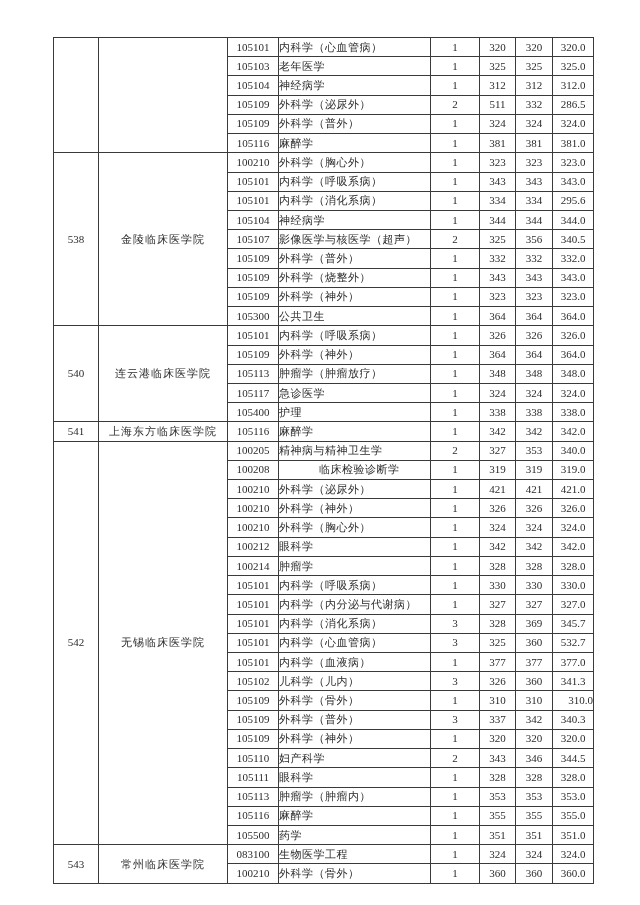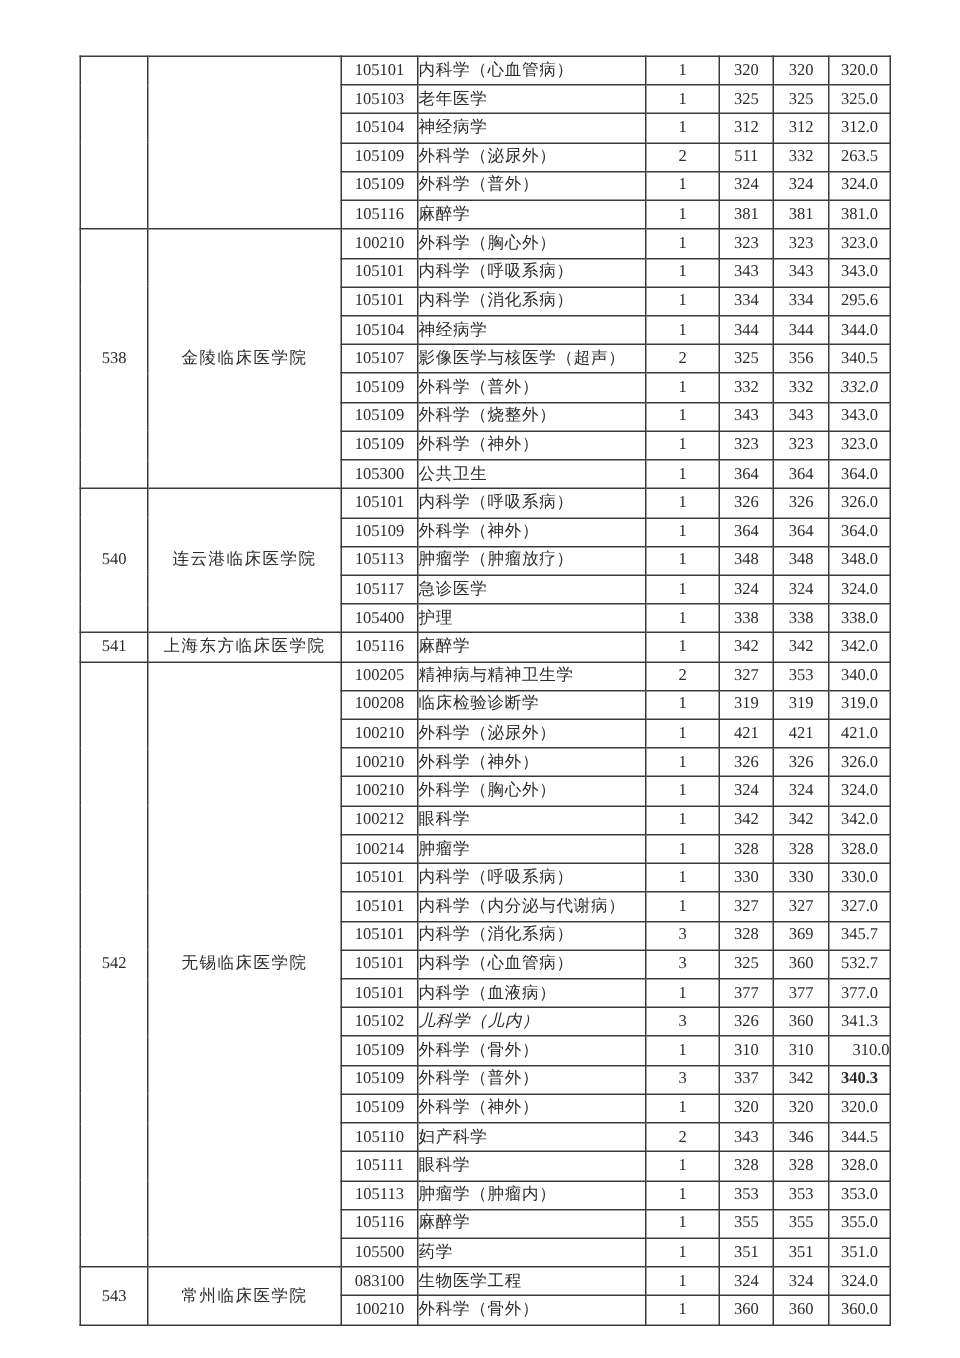--- a/index.html
+++ b/index.html
@@ -92,21 +92,21 @@
           <td class="c-center" style="border-color: rgb(58, 58, 58); color: rgb(43, 43, 43);">312</td>
           <td class="c-center" style="border-color: rgb(58, 58, 58); color: rgb(43, 43, 43);">312</td>
           <td class="c-center" style="border-color: rgb(58, 58, 58); color: rgb(43, 43, 43);">312.0</td>
         </tr>
         <tr>
           <td class="c-center" style="border-color: rgb(58, 58, 58); color: rgb(43, 43, 43);">105109</td>
           <td class="c-mname" style="border-color: rgb(58, 58, 58); color: rgb(43, 43, 43);">外科学（泌尿外）</td>
           <td class="c-center" style="border-color: rgb(58, 58, 58); color: rgb(43, 43, 43);">2</td>
           <td class="c-center" style="border-color: rgb(58, 58, 58); color: rgb(43, 43, 43);">511</td>
           <td class="c-center" style="border-color: rgb(58, 58, 58); color: rgb(43, 43, 43);">332</td>
-          <td class="c-center" style="border-color: rgb(58, 58, 58); color: rgb(43, 43, 43);">263.5</td>
+          <td class="c-center" style="border-color: rgb(58, 58, 58); color: rgb(43, 43, 43);">286.5</td>
         </tr>
         <tr>
           <td class="c-center" style="border-color: rgb(58, 58, 58); color: rgb(43, 43, 43);">105109</td>
           <td class="c-mname" style="border-color: rgb(58, 58, 58); color: rgb(43, 43, 43);">外科学（普外）</td>
           <td class="c-center" style="border-color: rgb(58, 58, 58); color: rgb(43, 43, 43);">1</td>
           <td class="c-center" style="border-color: rgb(58, 58, 58); color: rgb(43, 43, 43);">324</td>
           <td class="c-center" style="border-color: rgb(58, 58, 58); color: rgb(43, 43, 43);">324</td>
           <td class="c-center" style="border-color: rgb(58, 58, 58); color: rgb(43, 43, 43);">324.0</td>
         </tr>
         <tr>
@@ -158,21 +158,21 @@
           <td class="c-center" style="border-color: rgb(58, 58, 58); color: rgb(43, 43, 43);">325</td>
           <td class="c-center" style="border-color: rgb(58, 58, 58); color: rgb(43, 43, 43);">356</td>
           <td class="c-center" style="border-color: rgb(58, 58, 58); color: rgb(43, 43, 43);">340.5</td>
         </tr>
         <tr>
           <td class="c-center" style="border-color: rgb(58, 58, 58); color: rgb(43, 43, 43);">105109</td>
           <td class="c-mname" style="border-color: rgb(58, 58, 58); color: rgb(43, 43, 43);">外科学（普外）</td>
           <td class="c-center" style="border-color: rgb(58, 58, 58); color: rgb(43, 43, 43);">1</td>
           <td class="c-center" style="border-color: rgb(58, 58, 58); color: rgb(43, 43, 43);">332</td>
           <td class="c-center" style="border-color: rgb(58, 58, 58); color: rgb(43, 43, 43);">332</td>
-          <td class="c-center" style="border-color: rgb(58, 58, 58); color: rgb(43, 43, 43); font-style: italic;">332.0</td>
+          <td class="c-center" style="border-color: rgb(58, 58, 58); color: rgb(43, 43, 43);">332.0</td>
         </tr>
         <tr>
           <td class="c-center" style="border-color: rgb(58, 58, 58); color: rgb(43, 43, 43);">105109</td>
           <td class="c-mname" style="border-color: rgb(58, 58, 58); color: rgb(43, 43, 43);">外科学（烧整外）</td>
           <td class="c-center" style="border-color: rgb(58, 58, 58); color: rgb(43, 43, 43);">1</td>
           <td class="c-center" style="border-color: rgb(58, 58, 58); color: rgb(43, 43, 43);">343</td>
           <td class="c-center" style="border-color: rgb(58, 58, 58); color: rgb(43, 43, 43);">343</td>
           <td class="c-center" style="border-color: rgb(58, 58, 58); color: rgb(43, 43, 43);">343.0</td>
         </tr>
         <tr>
@@ -248,21 +248,21 @@
           <td class="c-center c-schoolname" rowspan="21">无锡临床医学院</td>
           <td class="c-center" style="border-color: rgb(58, 58, 58); color: rgb(43, 43, 43);">100205</td>
           <td class="c-mname" style="border-color: rgb(58, 58, 58); color: rgb(43, 43, 43);">精神病与精神卫生学</td>
           <td class="c-center" style="border-color: rgb(58, 58, 58); color: rgb(43, 43, 43);">2</td>
           <td class="c-center" style="border-color: rgb(58, 58, 58); color: rgb(43, 43, 43);">327</td>
           <td class="c-center" style="border-color: rgb(58, 58, 58); color: rgb(43, 43, 43);">353</td>
           <td class="c-center" style="border-color: rgb(58, 58, 58); color: rgb(43, 43, 43);">340.0</td>
         </tr>
         <tr>
           <td class="c-center" style="border-color: rgb(58, 58, 58); color: rgb(43, 43, 43);">100208</td>
-          <td class="c-mname" style="border-color: rgb(58, 58, 58); color: rgb(43, 43, 43);">临床检验诊断学</td>
+          <td class="c-mname" style="border-color: rgb(58, 58, 58); color: rgb(43, 43, 43); padding-left: 40px;">临床检验诊断学</td>
           <td class="c-center" style="border-color: rgb(58, 58, 58); color: rgb(43, 43, 43);">1</td>
           <td class="c-center" style="border-color: rgb(58, 58, 58); color: rgb(43, 43, 43);">319</td>
           <td class="c-center" style="border-color: rgb(58, 58, 58); color: rgb(43, 43, 43);">319</td>
           <td class="c-center" style="border-color: rgb(58, 58, 58); color: rgb(43, 43, 43);">319.0</td>
         </tr>
         <tr>
           <td class="c-center" style="border-color: rgb(58, 58, 58); color: rgb(43, 43, 43);">100210</td>
           <td class="c-mname" style="border-color: rgb(58, 58, 58); color: rgb(43, 43, 43);">外科学（泌尿外）</td>
           <td class="c-center" style="border-color: rgb(58, 58, 58); color: rgb(43, 43, 43);">1</td>
           <td class="c-center" style="border-color: rgb(58, 58, 58); color: rgb(43, 43, 43);">421</td>
@@ -336,41 +336,41 @@
         <tr>
           <td class="c-center" style="border-color: rgb(58, 58, 58); color: rgb(43, 43, 43);">105101</td>
           <td class="c-mname" style="border-color: rgb(58, 58, 58); color: rgb(43, 43, 43);">内科学（血液病）</td>
           <td class="c-center" style="border-color: rgb(58, 58, 58); color: rgb(43, 43, 43);">1</td>
           <td class="c-center" style="border-color: rgb(58, 58, 58); color: rgb(43, 43, 43);">377</td>
           <td class="c-center" style="border-color: rgb(58, 58, 58); color: rgb(43, 43, 43);">377</td>
           <td class="c-center" style="border-color: rgb(58, 58, 58); color: rgb(43, 43, 43);">377.0</td>
         </tr>
         <tr>
           <td class="c-center" style="border-color: rgb(58, 58, 58); color: rgb(43, 43, 43);">105102</td>
-          <td class="c-mname" style="border-color: rgb(58, 58, 58); color: rgb(43, 43, 43); font-style: italic;">儿科学（儿内）</td>
+          <td class="c-mname" style="border-color: rgb(58, 58, 58); color: rgb(43, 43, 43);">儿科学（儿内）</td>
           <td class="c-center" style="border-color: rgb(58, 58, 58); color: rgb(43, 43, 43);">3</td>
           <td class="c-center" style="border-color: rgb(58, 58, 58); color: rgb(43, 43, 43);">326</td>
           <td class="c-center" style="border-color: rgb(58, 58, 58); color: rgb(43, 43, 43);">360</td>
           <td class="c-center" style="border-color: rgb(58, 58, 58); color: rgb(43, 43, 43);">341.3</td>
         </tr>
         <tr>
           <td class="c-center" style="border-color: rgb(58, 58, 58); color: rgb(43, 43, 43);">105109</td>
           <td class="c-mname" style="border-color: rgb(58, 58, 58); color: rgb(43, 43, 43);">外科学（骨外）</td>
           <td class="c-center" style="border-color: rgb(58, 58, 58); color: rgb(43, 43, 43);">1</td>
           <td class="c-center" style="border-color: rgb(58, 58, 58); color: rgb(43, 43, 43);">310</td>
           <td class="c-center" style="border-color: rgb(58, 58, 58); color: rgb(43, 43, 43);">310</td>
           <td class="c-center" style="border-color: rgb(58, 58, 58); color: rgb(43, 43, 43); text-align: right;">310.0</td>
         </tr>
         <tr>
           <td class="c-center" style="border-color: rgb(58, 58, 58); color: rgb(43, 43, 43);">105109</td>
           <td class="c-mname" style="border-color: rgb(58, 58, 58); color: rgb(43, 43, 43);">外科学（普外）</td>
           <td class="c-center" style="border-color: rgb(58, 58, 58); color: rgb(43, 43, 43);">3</td>
           <td class="c-center" style="border-color: rgb(58, 58, 58); color: rgb(43, 43, 43);">337</td>
           <td class="c-center" style="border-color: rgb(58, 58, 58); color: rgb(43, 43, 43);">342</td>
-          <td class="c-center" style="border-color: rgb(58, 58, 58); color: rgb(43, 43, 43); font-weight: bold;">340.3</td>
+          <td class="c-center" style="border-color: rgb(58, 58, 58); color: rgb(43, 43, 43);">340.3</td>
         </tr>
         <tr>
           <td class="c-center" style="border-color: rgb(58, 58, 58); color: rgb(43, 43, 43);">105109</td>
           <td class="c-mname" style="border-color: rgb(58, 58, 58); color: rgb(43, 43, 43);">外科学（神外）</td>
           <td class="c-center" style="border-color: rgb(58, 58, 58); color: rgb(43, 43, 43);">1</td>
           <td class="c-center" style="border-color: rgb(58, 58, 58); color: rgb(43, 43, 43);">320</td>
           <td class="c-center" style="border-color: rgb(58, 58, 58); color: rgb(43, 43, 43);">320</td>
           <td class="c-center" style="border-color: rgb(58, 58, 58); color: rgb(43, 43, 43);">320.0</td>
         </tr>
         <tr>

